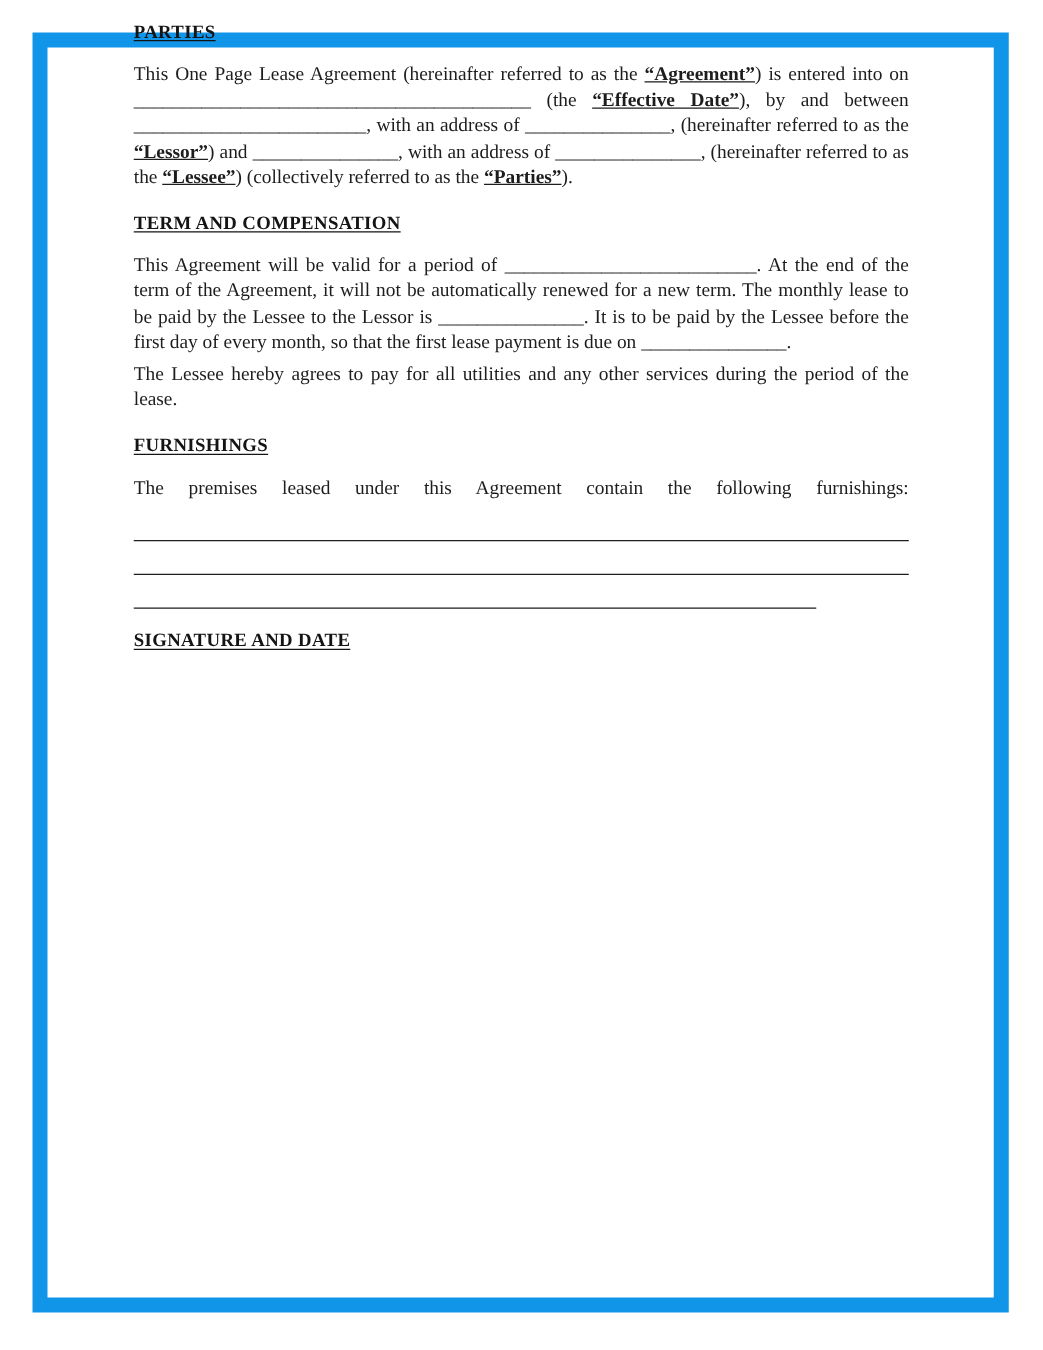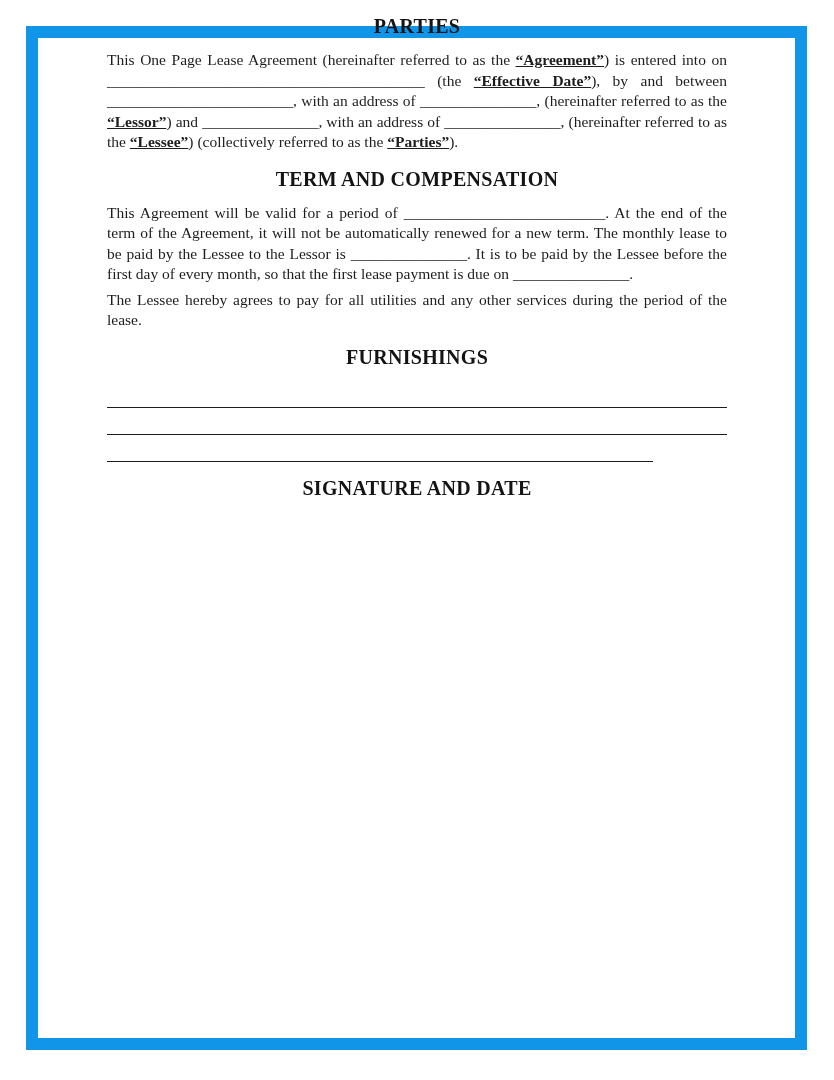--- a/index.html
+++ b/index.html
@@ -35,28 +35,28 @@
     margin: 90px 0 26px 0;
     text-align: center;
     font-size: 50px;
     line-height: 63px;
     font-weight: bold;
     color: #141414;
     letter-spacing: 0.5px;
   }
   h1.doc-title .title-line { display: block; }
   h2.section-heading {
-    font-size: 20px;
+    font-size: 15px;
     line-height: 19px;
     font-weight: bold;
     color: #141414;
+    text-decoration: underline;
     text-underline-offset: 2px;
     letter-spacing: 0.3px;
     margin: 17px 0 14px 0;
-    text-align: center;
   }
   p.body-text {
     font-size: 15.5px;
     line-height: 20.5px;
     text-align: justify;
     margin: 0 0 5px 0;
     color: #1d1d1d;
   }
   p.justify-last {
     text-align-last: justify;
@@ -89,20 +89,21 @@
       <h2 class="section-heading">TERM AND COMPENSATION</h2>
       <p class="body-text"><span>This Agreement will be valid for a period of </span><span class="fill">__________________________</span><span>. At the end of the term of the Agreement, it will not be automatically renewed for a new term. The monthly lease to be paid by the Lessee to the Lessor is </span><span class="fill">_______________</span><span>. It is to be paid by the Lessee before the first day of every month, so that the first lease payment is due on </span><span class="fill">_______________</span><span>.</span></p>
     </section>
 
     <section>
       <p class="body-text"><span>The Lessee hereby agrees to pay for all utilities and any other services during the period of the lease.</span></p>
     </section>
 
     <section>
       <h2 class="section-heading">FURNISHINGS</h2>
+      <p class="body-text justify-last"><span>The premises leased under this Agreement contain the following furnishings:</span></p>
       <div class="blank-lines">
         <div class="blank-line"></div>
         <div class="blank-line"></div>
         <div class="blank-line short"></div>
       </div>
     </section>
 
     <section>
       <h2 class="section-heading">SIGNATURE AND DATE</h2>
     </section>

